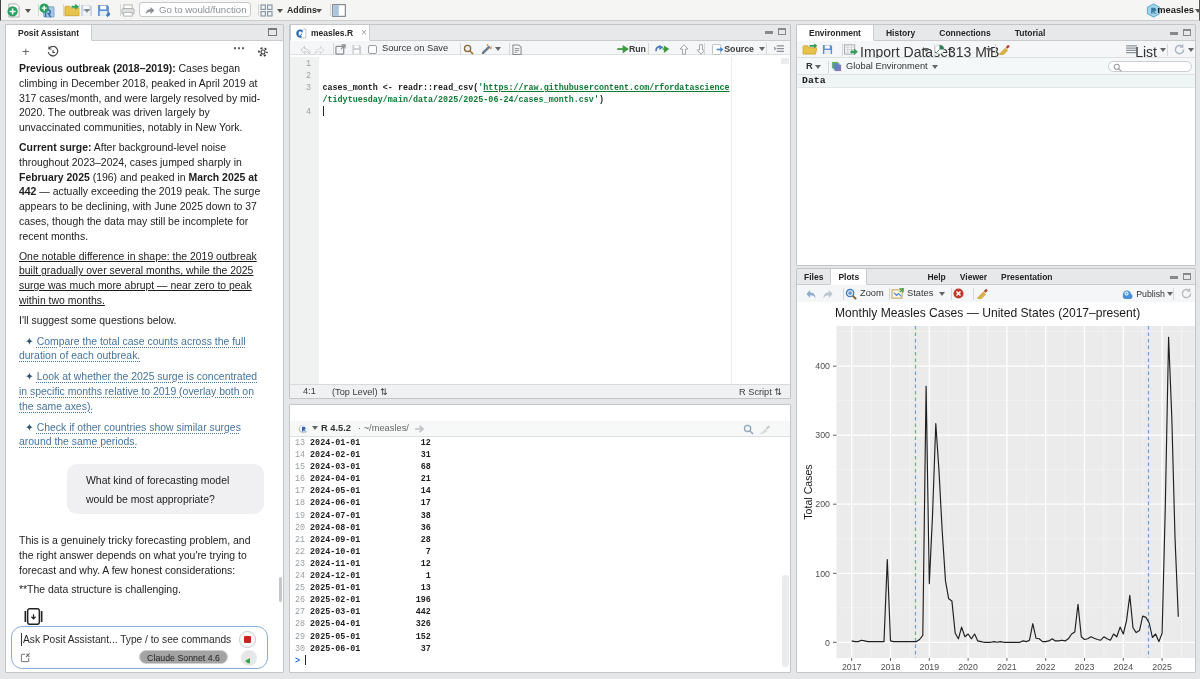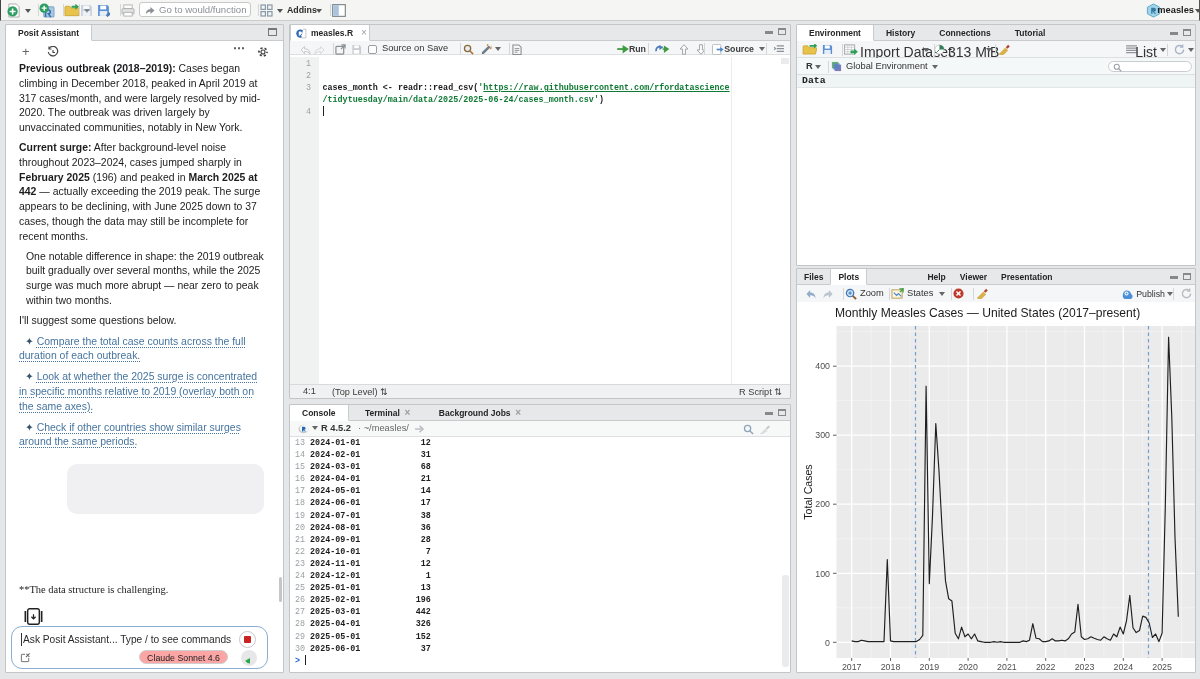--- a/index.html
+++ b/index.html
@@ -94,45 +94,47 @@
       </svg>
     <span class="abs" style="right:37px;top:-1px;font-size:12px;color:#444;letter-spacing:1px;font-weight:bold;">⋯</span>
     <svg class="abs" style="right:14px;top:4px" width="12" height="12" viewBox="0 0 24 24" fill="none" stroke="#3d3d3d">
         <circle cx="12" cy="12" r="4" stroke-width="2.2"></circle>
         <circle cx="12" cy="12" r="8" stroke-width="3.4" stroke-dasharray="4.2,4.2" stroke-dashoffset="2"></circle>
       </svg>
   </div>
   <div id="pa-content" style="position:absolute;left:13px;top:37px;width:262px;height:561px;font-size:10.45px;line-height:14.8px;color:#1c1c1e;">
     <p style="margin:0;"><b>Previous outbreak (2018–2019):</b> Cases began<br>climbing in December 2018, peaked in April 2019 at<br>317 cases/month, and were largely resolved by mid-<br>2020. The outbreak was driven largely by<br>unvaccinated communities, notably in New York.</p>
     <p style="margin:5px 0 0 0;"><b>Current surge:</b> After background-level noise<br>throughout 2023–2024, cases jumped sharply in<br><b>February 2025</b> (196) and peaked in <b>March 2025 at</b><br><b>442</b> — actually exceeding the 2019 peak. The surge<br>appears to be declining, with June 2025 down to 37<br>cases, though the data may still be incomplete for<br>recent months.</p>
-    <p style="margin:5px 0 0 7px;">One notable difference in shape: the 2019 outbreak<br>built gradually over several months, while the 2025<br>surge was much more abrupt — near zero to peak<br>within two months.</p>
+    <p style="margin:5px 0 0 0;text-decoration:underline;">One notable difference in shape: the 2019 outbreak<br>built gradually over several months, while the 2025<br>surge was much more abrupt — near zero to peak<br>within two months.</p>
     <p style="margin:5px 0 0 0;">I'll suggest some questions below.</p>
     <p class="qlink" style="margin:6px 0 0 0;"><span style="padding-left:6px;color:#33536e;">✦ </span><a>Compare the total case counts across the full<br>duration of each outbreak.</a></p>
     <p class="qlink" style="margin:6px 0 0 0;"><span style="padding-left:6px;color:#33536e;">✦ </span><a>Look at whether the 2025 surge is concentrated<br>in specific months relative to 2019 (overlay both on<br>the same axes).</a></p>
     <p class="qlink" style="margin:6px 0 0 0;"><span style="padding-left:6px;color:#33536e;">✦ </span><a>Check if other countries show similar surges<br>around the same periods.</a></p>
     <div style="position:absolute;left:48px;top:402px;width:197px;height:50px;background:#f0f0f2;border-radius:10px;"></div>
-    <p style="position:absolute;left:0;top:521px;margin:0;font-family:Liberation Serif, serif;">**The data structure is challenging.</p>
+    <div style="position:absolute;left:67px;top:409px;width:185px;line-height:19px;">What kind of forecasting model<br>would be most appropriate?</div>
+    <p style="position:absolute;left:0;top:472px;margin:0;width:262px;">This is a genuinely tricky forecasting problem, and<br>the right answer depends on what you're trying to<br>forecast and why. A few honest considerations:</p>
+    <p style="position:absolute;left:0;top:521px;margin:0;">**The data structure is challenging.</p>
   </div>
   <div style="position:absolute;right:1px;top:552px;width:3px;height:25px;background:#c6c6c9;border-radius:2px;"></div>
   <div id="pa-bottom">
     <svg class="abs" style="left:18px;top:583px;" width="19" height="17" viewBox="0 0 24 22" fill="none" stroke="#222" stroke-width="1.8">
         <rect x="4.5" y="1" width="15" height="20" rx="2.5"></rect>
         <path d="M1.5 4 v14 M22.5 4 v14" stroke-width="2.2"></path>
         <path d="M12 8 v6 M9.3 11.3 L12 14 l2.7 -2.7" stroke-width="1.6"></path>
       </svg>
     <div style="position:absolute;left:5px;top:601px;width:257px;height:43px;border:1.4px solid #89aed2;border-radius:11px;background:#fff;">
       <span style="position:absolute;left:9px;top:6px;width:1px;height:13px;background:#333;"></span>
       <span style="position:absolute;left:11px;top:7px;font-size:10.2px;color:#2a2a2c;">Ask Posit Assistant... Type / to see commands</span>
       <span style="position:absolute;right:11px;top:4px;width:17px;height:17px;border:1px solid #c7c7c9;border-radius:50%;background:#fff;"></span>
       <span style="position:absolute;right:16px;top:9px;width:7px;height:7px;background:#cc2222;border-radius:1px;"></span>
       <svg style="position:absolute;left:8px;bottom:5px;" width="11" height="11" viewBox="0 0 24 24" fill="none" stroke="#666" stroke-width="2">
           <path d="M19 13 v7 a1 1 0 0 1 -1 1 H4 a1 1 0 0 1 -1 -1 V6 a1 1 0 0 1 1 -1 h7"></path>
           <path d="M14 4 l6.5 6.5 M21 3 l-8 8" stroke-width="2.2"></path>
         </svg>
-      <span style="position:absolute;right:39px;bottom:4px;height:14px;line-height:14px;padding:0 7px;border:1px solid #cfcfd1;border-radius:8px;font-size:8.8px;color:#222;background:#fca5a5;">Claude Sonnet 4.6</span>
+      <span style="position:absolute;right:39px;bottom:4px;height:14px;line-height:14px;padding:0 7px;border:1px solid #cfcfd1;border-radius:8px;font-size:8.8px;color:#222;background:#a3a3a3;">Claude Sonnet 4.6</span>
       <span style="position:absolute;right:10px;bottom:2px;width:16px;height:16px;background:#e7e7e9;border-radius:50%;"></span>
       <svg style="position:absolute;right:11px;bottom:4px;" width="12" height="12" viewBox="0 0 12 12">
           <path d="M6 6 L6 11.5 A5.5 5.5 0 0 1 1.2 8.8 Z" fill="#2aa84a"></path>
         </svg>
     </div>
   </div>
 </div>
 
 <div class="panel" id="ed" style="left:289px;top:24px;width:502px;height:375px;">
   <div class="tabbar" id="ed-tabs">
@@ -222,27 +224,20 @@
     <div style="position:absolute;left:32.5px;top:1px;white-space:pre;"><br><br><span>cases_month &lt;- readr::read_csv(<span style="color:#107a35;">'<u>https://raw.githubusercontent.com/rfordatascience</u></span><br><span style="color:#107a35;">/tidytuesday/main/data/2025/2025-06-24/cases_month.csv'</span>)</span><br><span style="display:inline-block;width:1px;height:10px;background:#222;vertical-align:-2px;"></span></div>
   </div>
   <div id="ed-status" style="position:absolute;left:0;bottom:0;right:0;height:14px;background:#eff1f2;border-top:1px solid #d8dadc;font-size:9.2px;color:#3a3a3a;">
     <span class="abs" style="left:13px;top:1px;">4:1</span>
     <span class="abs" style="left:42px;top:1px;">(Top Level) ⇅</span>
     <span class="abs" style="right:8px;top:1px;">R Script ⇅</span>
   </div>
 </div>
 
 <div class="panel" id="co" style="left:289px;top:404px;width:502px;height:269px;">
-  <div class="tabbar" id="co-tabs">
-    <span class="tab active" style="border-left:none;">Console</span>
-    <span class="tab">Terminal&nbsp; <span style="color:#9a9da0;font-size:10px;">×</span></span>
-    <span class="tab">Background Jobs&nbsp; <span style="color:#9a9da0;font-size:10px;">×</span></span>
-    <span class="abs" style="right:17px;top:7px;width:8px;height:2.5px;background:#888;"></span>
-    <span class="abs" style="right:4px;top:4px;width:8px;height:7px;border:1px solid #888;border-top:2.5px solid #888;"></span>
-  </div>
   <div class="toolrow" id="co-tools" style="top:16px;height:16px;background:#f7f8f8;font-size:9.3px;">
     <svg class="abs" style="left:8px;top:3px;" width="12" height="10" viewBox="0 0 24 20">
         <ellipse cx="11" cy="10" rx="10" ry="8.5" fill="#c8ccd0"></ellipse>
         <ellipse cx="12.5" cy="9" rx="8.5" ry="7" fill="#f7f8f8"></ellipse>
         <path d="M8 15 V5.5 h4.2 a3 3 0 0 1 0 6 L16.5 15 h-3 L10.8 11.5 H11 V15 Z" fill="#2767b3"></path>
       </svg>
     <span class="abs" style="left:22px;top:5px;border-left:3px solid transparent;border-right:3px solid transparent;border-top:4px solid #666;"></span>
     <span class="abs" style="left:31px;top:2px;color:#333;font-weight:bold;">R 4.5.2</span>
     <span class="abs" style="left:68px;top:2px;color:#666;">· ~/measles/</span>
     <svg class="abs" style="left:124px;top:4px;" width="11" height="8" viewBox="0 0 12 9" fill="none" stroke="#b9bdc1" stroke-width="1.6">

